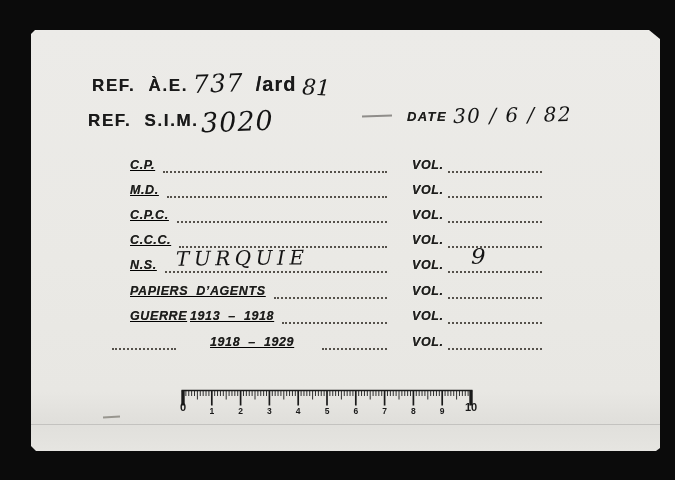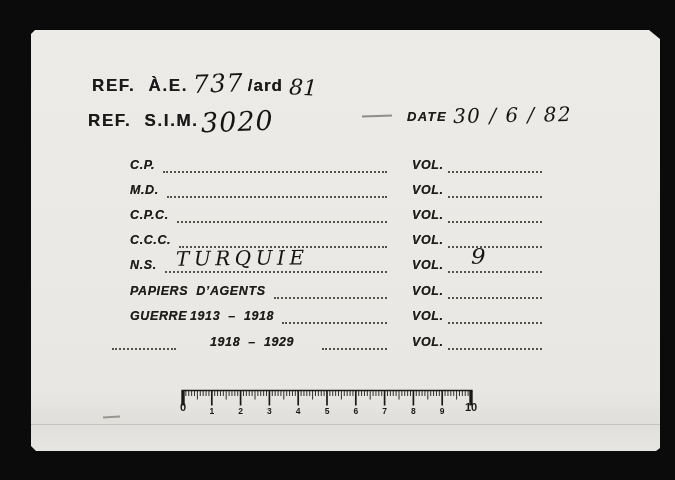--- a/index.html
+++ b/index.html
@@ -40,30 +40,30 @@
   }
   .hand{
     font-family:"DejaVu Serif", serif;
     font-style:italic;
     color:#141414;
     line-height:1;
     white-space:nowrap;
   }
   .refline{position:absolute;display:flex;align-items:baseline;}
   .hw-ae{font-size:25px;margin-left:5px;position:relative;top:1px;letter-spacing:1px;transform:rotate(-2deg);}
-  .mid-label{margin-left:4px;font-size:17px;letter-spacing:1px;word-spacing:0;}
+  .mid-label{margin-left:12px;font-size:20px;letter-spacing:1px;word-spacing:0;}
   .hw-ard{font-size:22px;margin-left:6px;position:relative;top:4px;transform:rotate(3deg);}
   .hw-sim{font-size:27px;margin-left:2px;position:relative;top:5px;letter-spacing:1px;transform:rotate(-2deg);}
   .dateline{position:absolute;display:flex;align-items:baseline;text-align:center;}
   .date-dash{width:30px;border-top:2px solid #8f8d8a;align-self:center;margin-right:15px;transform:rotate(-2deg);}
   .date-label{font-size:13px;letter-spacing:1.4px;}
   .hw-date{font-size:20px;margin-left:6px;position:relative;top:1px;letter-spacing:1.5px;transform:rotate(-1deg);}
   
   .row{position:absolute;left:99px;display:flex;height:20px;}
-  .row .main{display:flex;width:257px;}
+  .row .main{display:flex;width:257px;text-decoration:underline;}
   .row .volcol{display:flex;width:130px;margin-left:25px;}
   .dotfill{flex:1;border-bottom:2px dotted #55514b;margin-bottom:2px;margin-left:8px;}
   .volcol .dotfill{margin-left:4px;}
   .guerre-label{display:inline-block;width:60px;}
   .row.r8{left:81px;}
   .row.r8 .main{width:275px;gap:20px;}
   .dotlead{width:64px;border-bottom:2px dotted #55514b;margin-bottom:2px;margin-right:14px;}
   
   .hw-turquie{position:absolute;left:145px;top:218px;font-size:20px;letter-spacing:4.5px;transform:rotate(-.6deg);}
   .hw-vol9{position:absolute;left:440px;top:215px;font-size:23px;}

